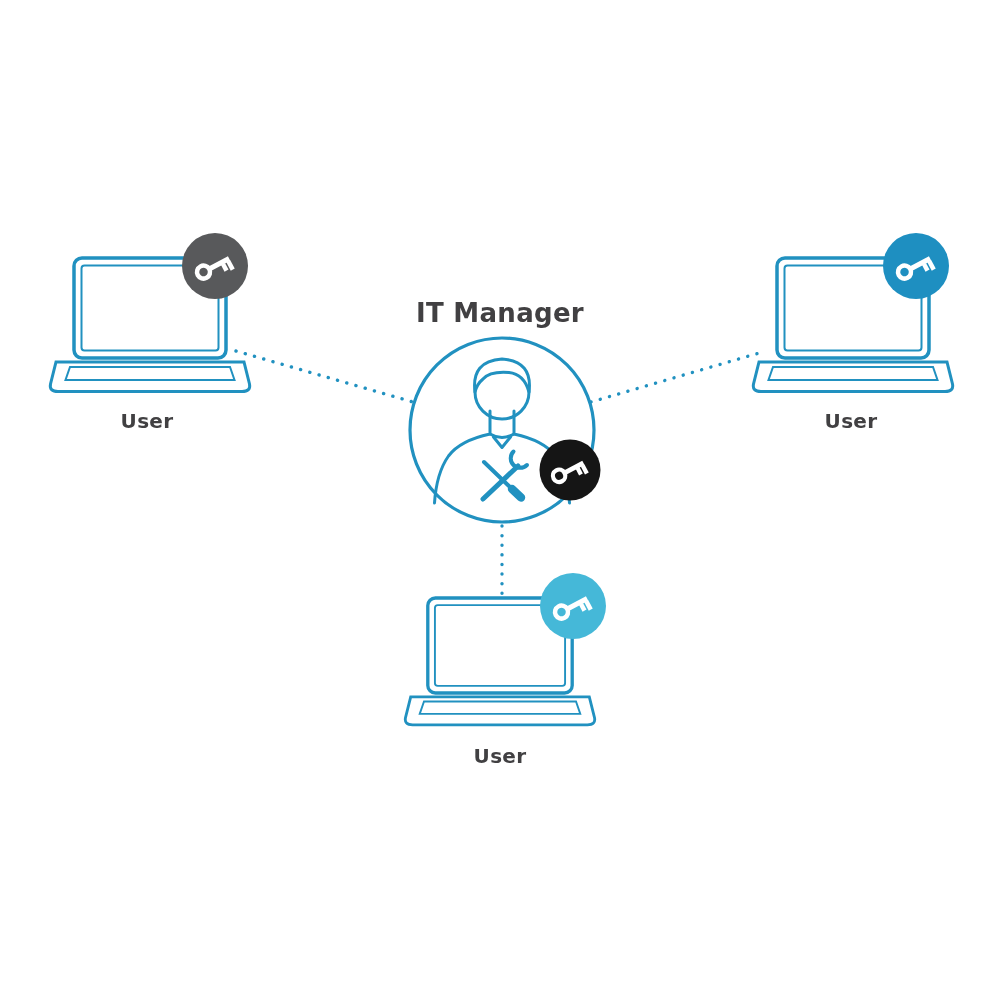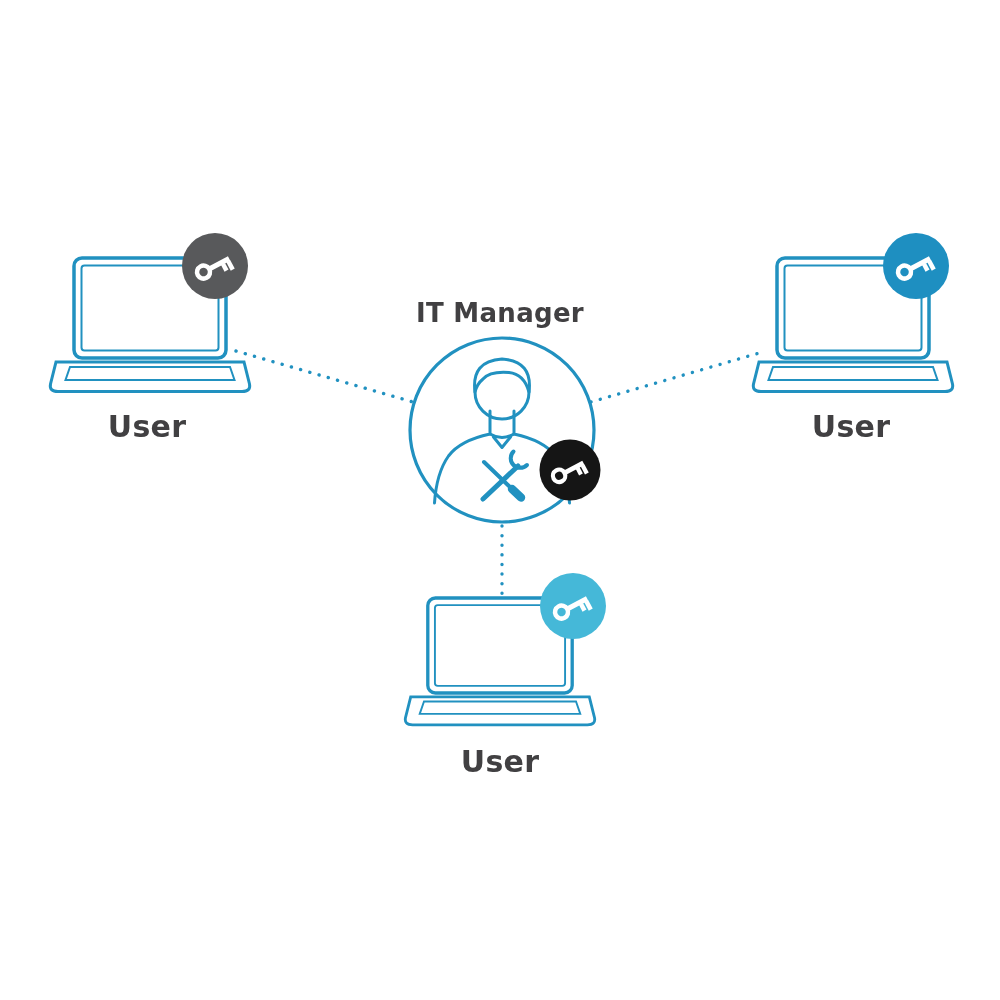--- a/index.html
+++ b/index.html
@@ -10,21 +10,21 @@
     height: 896px;
     background: var(--bg, #ffffff);
     overflow: hidden;
   }
   #canvas svg { position: absolute; top: 0; left: 0; }
   .label {
     position: absolute;
     transform: translateX(-50%);
     color: var(--text, #414042);
     font-weight: bold;
-    font-size: 30px;
+    font-size: 20px;
     letter-spacing: 0.3px;
     white-space: nowrap;
   }
   .title-label { font-size: 26px; }
   .dotted {
     stroke: var(--outline, #2191c0);
     stroke-width: 3.4;
     stroke-linecap: round;
     stroke-dasharray: 0.1 9.5;
     fill: none;

